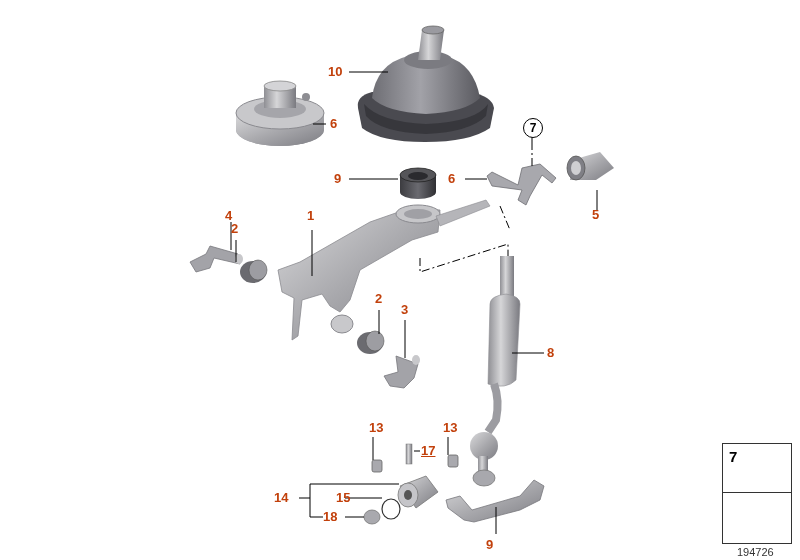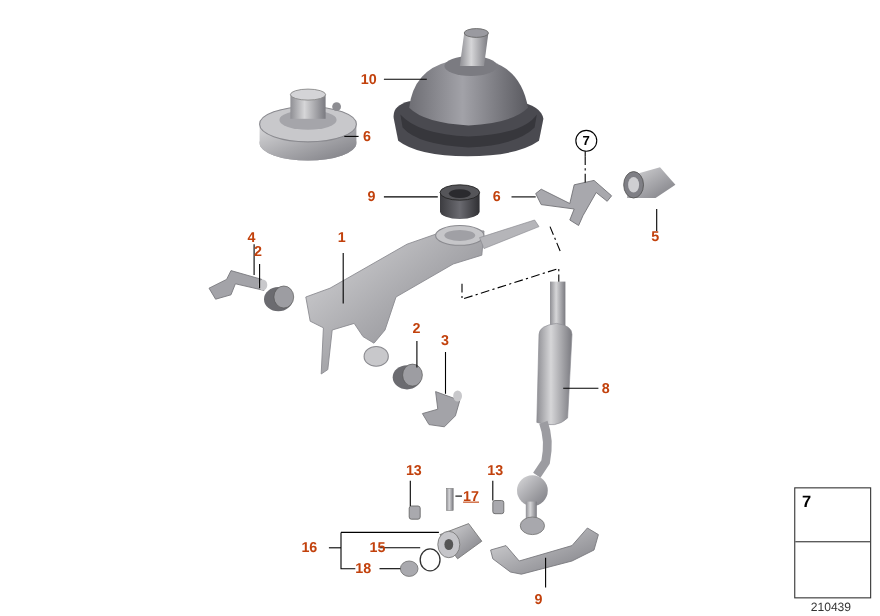--- a/index.html
+++ b/index.html
@@ -189,24 +189,24 @@
 <div class="callout" style="left:592px;top:208px;">5</div>
 <div class="callout" style="left:307px;top:209px;">1</div>
 <div class="callout" style="left:225px;top:209px;">4</div>
 <div class="callout" style="left:231px;top:222px;">2</div>
 <div class="callout" style="left:375px;top:292px;">2</div>
 <div class="callout" style="left:401px;top:303px;">3</div>
 <div class="callout" style="left:547px;top:346px;">8</div>
 <div class="callout" style="left:369px;top:421px;">13</div>
 <div class="callout" style="left:443px;top:421px;">13</div>
 <div class="callout" style="left:421px;top:444px;text-decoration:underline;">17</div>
-<div class="callout" style="left:274px;top:491px;">16</div>
+<div class="callout" style="left:274px;top:491px;">14</div>
 <div class="callout" style="left:336px;top:491px;">15</div>
 <div class="callout" style="left:323px;top:510px;">18</div>
 <div class="callout" style="left:486px;top:538px;">9</div>
 
 <div class="circled" style="left:523px;top:118px;">7</div>
 
 <div class="ref-box">
   <div class="num">7</div>
   <div class="divider"></div>
 </div>
-<div class="diagram-id">210439</div>
+<div class="diagram-id">194726</div>
 
 </body></html>

